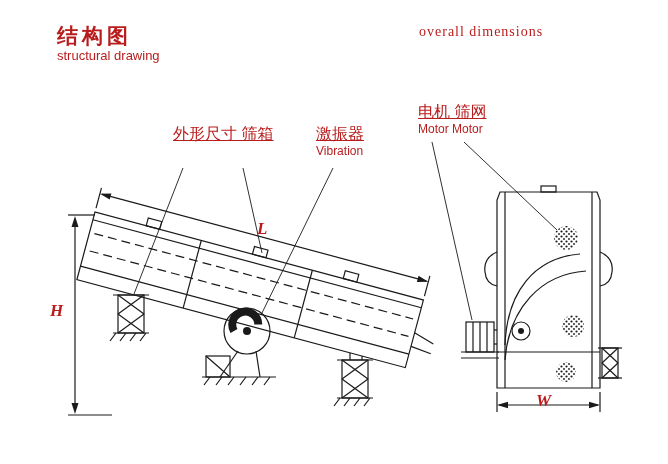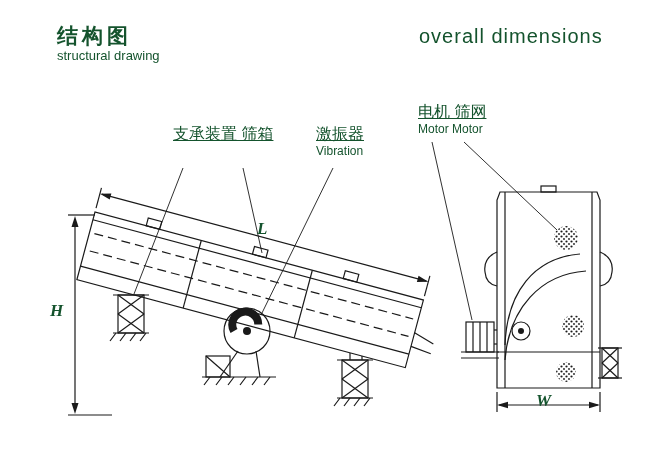--- a/index.html
+++ b/index.html
@@ -1,22 +1,22 @@
 <!DOCTYPE html>
 <html><head>
 <meta charset="utf-8">
 <style>
   * { margin:0; padding:0; box-sizing:border-box; }
   html,body { background:#ffffff; font-family:"Liberation Sans", sans-serif; color:#000; }
   .canvas { position:relative; width:668px; height:464px; background:#ffffff; overflow:hidden; }
   .linework { position:absolute; left:0; top:0; }
-  .label { position:absolute; white-space:nowrap; color:#14532d; }
+  .label { position:absolute; white-space:nowrap; color:#b91c1c; }
   .title .cn { font-size:21px; font-weight:bold; letter-spacing:4px; line-height:1.15; }
   .title .en { font-size:13px; line-height:1.2; }
-  .title .en.mono { font-family:Liberation Sans, sans-serif; font-size:20px; letter-spacing:1px; }
+  .title .en.mono { font-family:Liberation Serif, serif; font-size:14px; letter-spacing:1px; }
   .callout .cn { font-size:16px; line-height:1.25;text-decoration:underline; }
   .callout .en { font-size:12px; line-height:1.3; }
   .dim { font-family:"Liberation Serif", serif; font-style:italic; font-size:17px; font-weight:bold; }
 </style>
 </head>
 <body>
 
 <div class="canvas">
 
   <svg class="linework" width="668" height="464" viewBox="0 0 668 464">
@@ -172,21 +172,21 @@
   <div class="label title" style="left:57px; top:24px;">
     <div class="cn">结构图</div>
     <div class="en">structural drawing</div>
   </div>
 
   <div class="label title" style="left:419px; top:24px;">
     <div class="en mono">overall dimensions</div>
   </div>
 
   <div class="label callout" style="left:173px; top:124px;">
-    <div class="cn">支承装置 筛箱</div>
+    <div class="cn">外形尺寸 筛箱</div>
   </div>
 
   <div class="label callout" style="left:316px; top:124px;">
     <div class="cn">激振器</div>
     <div class="en">Vibration</div>
   </div>
 
   <div class="label callout" style="left:418px; top:102px;">
     <div class="cn">电机 筛网</div>
     <div class="en">Motor Motor</div>

